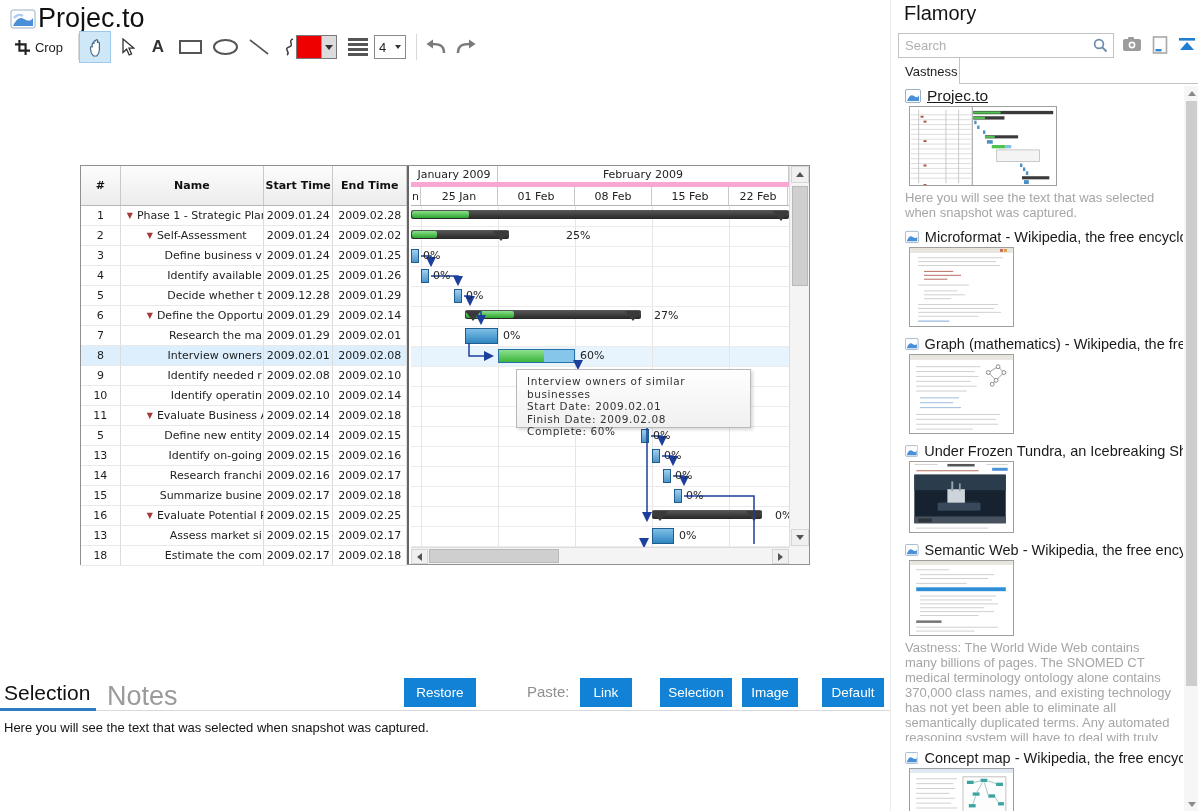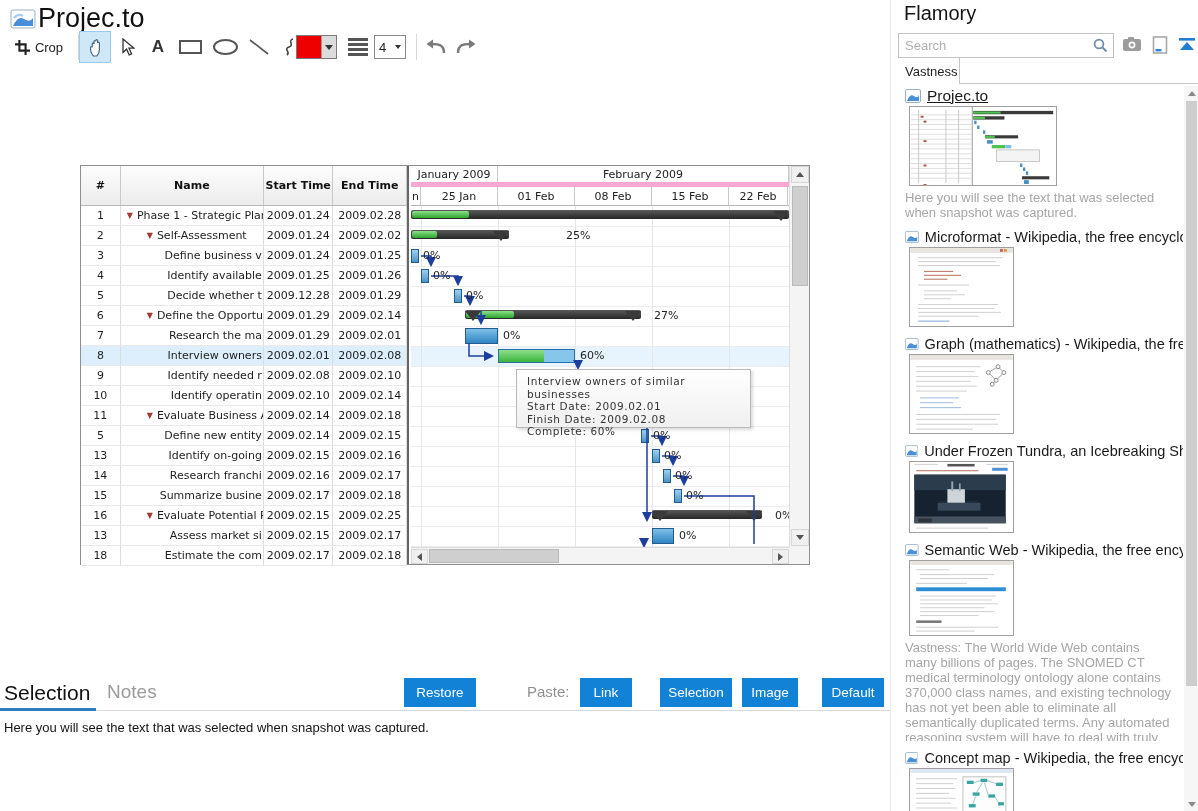--- a/index.html
+++ b/index.html
@@ -74,21 +74,21 @@
   .sb-thumb { position:absolute; background:#cfcfcf; border:1px solid #b9b9b9; }
   .arr { width:0; height:0; }
   .arr.up { border-left:4px solid transparent; border-right:4px solid transparent; border-bottom:5px solid #555; }
   .arr.dn { border-left:4px solid transparent; border-right:4px solid transparent; border-top:5px solid #555; }
   .arr.lf { border-top:4px solid transparent; border-bottom:4px solid transparent; border-right:5px solid #555; }
   .arr.rt { border-top:4px solid transparent; border-bottom:4px solid transparent; border-left:5px solid #555; }
   .corner { position:absolute; left:708px; top:381px; width:20px; height:17px; background:#f4f4f4; }
 
   
   .tab-sel { left:4px; top:681px; font-size:21px; color:#111; }
-  .tab-notes { left:107px; top:681px; font-size:19px; color:#9b9b9b; }
+  .tab-notes { left:107px; top:681px; font-size:27px; color:#9b9b9b; }
   .tab-underline { left:0; top:708px; width:96px; height:3px; background:#2e7cbf; }
   .b-line { left:96px; top:710px; width:794px; height:1px; background:#d9d9d9; }
   .btn { position:absolute; height:29px; background:#1182d5; color:#fff; font-size:13.5px; display:flex; align-items:center; justify-content:center; }
   .paste-label { left:527px; top:683px; font-size:15px; color:#8f8f8f; }
   .sel-text { left:4px; top:720px; font-size:13px; color:#141414; }
 
   
   #sidebar { position:absolute; left:890px; top:0; width:308px; height:811px; border-left:1px solid #ebebeb; }
   .fl-title { left:13px; top:2px; font-size:20px; color:#141414; }
   .search-box { left:7px; top:33px; width:216px; height:25px; border:1px solid #c3c3c3; display:flex; align-items:center; }

